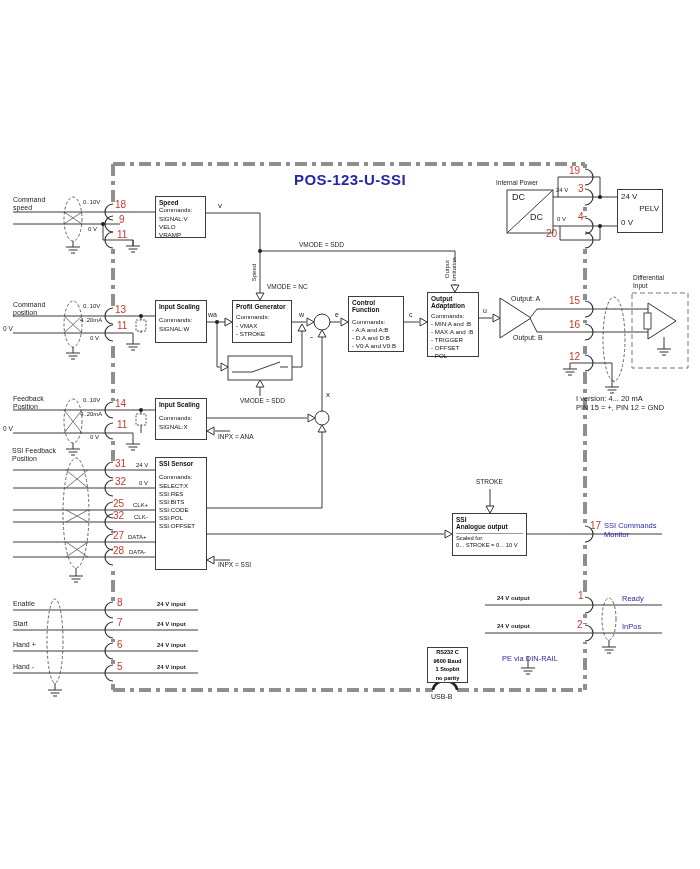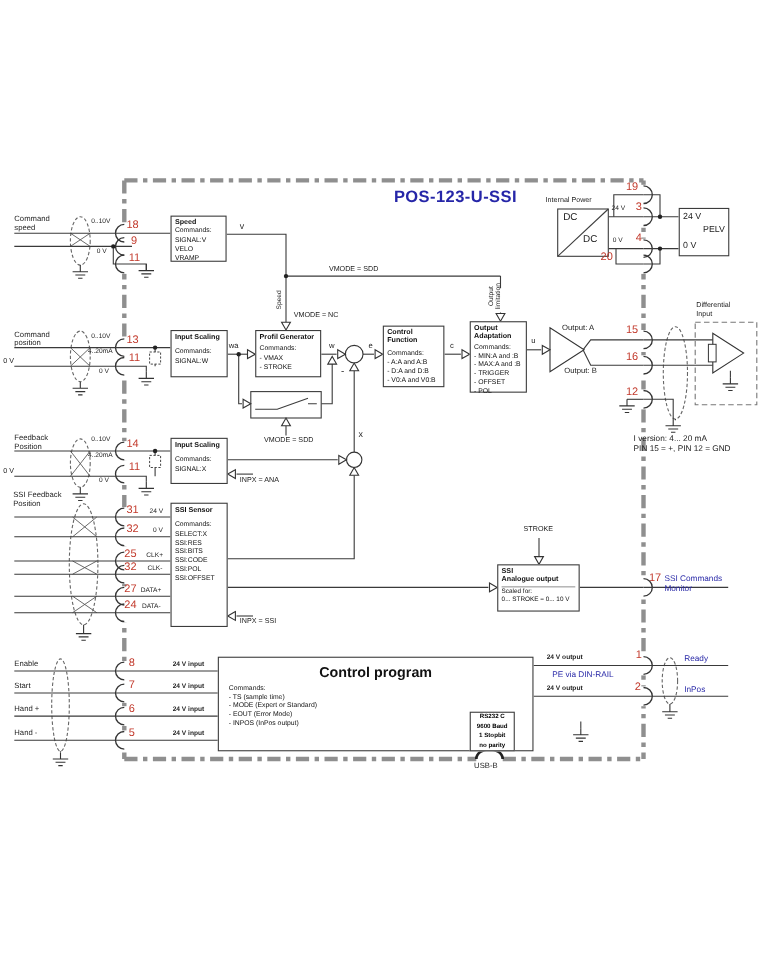--- a/index.html
+++ b/index.html
@@ -5,21 +5,21 @@
   html,body{margin:0;padding:0;background:#fff}
   #wrap{position:relative;width:700px;height:869px;background:#fff;
         font-family:"Liberation Sans",sans-serif;overflow:hidden}
   #wires{position:absolute;left:0;top:0}
   .L{position:absolute;white-space:pre-line;line-height:1.2;color:#1c1c1c;font-size:6.5px;
      font-family:"Liberation Sans",sans-serif}
   .f6{font-size:6px}.f7{font-size:7px}.f75{font-size:7.5px}.f8{font-size:8px}.f9{font-size:9px}
   .w6{font-weight:600}
   .pin{font-size:10px;color:#c2392b}
   .blue{color:#2a2aa8}
-  .ctr{text-align:right}
+  .ctr{text-align:center}
   .vert{transform:rotate(-90deg);text-align:center}
   .blk{position:absolute;border:1px solid #3c3c3c;background:#fff;box-sizing:border-box;
        padding:2px 3px;color:#111}
   .blk .t{font-weight:bold;font-size:6.5px;line-height:1.15;white-space:pre-line}
   .blk .c{font-size:6.2px;line-height:1.3;white-space:pre-line}
   #title{font-size:15px;font-weight:bold;letter-spacing:.4px;color:#2626a8}
   #cpTitle{font-weight:bold;font-size:13px;text-align:center;padding-top:3px}
   #rs232{position:absolute;border:1px solid #3c3c3c;background:#fff;box-sizing:border-box;
          font-size:5.6px;font-weight:bold;text-align:center;line-height:1.55;white-space:pre-line}
 </style>
@@ -330,28 +330,20 @@
 SSI:OFFSET</div>
 </div>
 
 <div class="blk" style="left:452px;top:513px;width:75px;height:43px">
   <div class="t">SSI
 Analogue output</div>
   <div class="c" style="margin-top:2px;border-top:1px solid #999;padding-top:1px;font-size:5.8px">Scaled for:
 0... STROKE = 0... 10 V</div>
 </div>
 
-<div class="blk" style="left:198px;top:597px;width:287px;height:86px">
-  <div id="cpTitle">Control program</div>
-  <div class="c" style="margin-top:4px;margin-left:6px">Commands:
-- TS (sample time)
-- MODE (Expert or Standard)
-- EOUT (Error Mode)
-- INPOS (InPos output)</div>
-</div>
 <div id="rs232" style="left:427px;top:647px;width:41px;height:36px">RS232 C
 9600 Baud
 1 Stopbit
 no parity</div>
 
 <div class="blk" style="left:617px;top:189px;width:46px;height:44px">
   <div class="L f8" style="left:3px;top:2px">24 V</div>
   <div class="L f8" style="right:3px;top:14px">PELV</div>
   <div class="L f8" style="left:3px;top:28px">0 V</div>
 </div>
@@ -426,36 +418,36 @@
 <div class="L f75" style="left:576px;top:394px">I version: 4... 20 mA
 PIN 15 = +, PIN 12 = GND</div>
 
 <div class="L f75 blue" style="left:604px;top:521px">SSI Commands
 Monitor</div>
 
 <div class="L f6 w6" style="left:497px;top:595px">24 V output</div>
 <div class="L f6 w6" style="left:497px;top:623px">24 V output</div>
 <div class="L f75 blue" style="left:622px;top:594px">Ready</div>
 <div class="L f75 blue" style="left:622px;top:622px">InPos</div>
-<div class="L f75 blue" style="left:502px;top:608px">PE via DIN-RAIL</div>
+<div class="L f75 blue" style="left:502px;top:654px">PE via DIN-RAIL</div>
 <div class="L f7" style="left:431px;top:693px">USB-B</div>
 
 <div class="L pin" style="left:115px;top:199px">18</div>
 <div class="L pin" style="left:119px;top:214px">9</div>
 <div class="L pin" style="left:117px;top:229px">11</div>
 <div class="L pin" style="left:115px;top:304px">13</div>
 <div class="L pin" style="left:117px;top:320px">11</div>
 <div class="L pin" style="left:115px;top:398px">14</div>
 <div class="L pin" style="left:117px;top:419px">11</div>
 <div class="L pin" style="left:115px;top:458px">31</div>
 <div class="L pin" style="left:115px;top:476px">32</div>
 <div class="L pin" style="left:113px;top:498px">25</div>
 <div class="L pin" style="left:113px;top:510px">32</div>
 <div class="L pin" style="left:113px;top:530px">27</div>
-<div class="L pin" style="left:113px;top:545px">24</div>
+<div class="L pin" style="left:113px;top:545px">28</div>
 <div class="L pin" style="left:117px;top:597px">8</div>
 <div class="L pin" style="left:117px;top:617px">7</div>
 <div class="L pin" style="left:117px;top:639px">6</div>
 <div class="L pin" style="left:117px;top:661px">5</div>
 
 <div class="L pin" style="left:569px;top:165px">19</div>
 <div class="L pin" style="left:578px;top:183px">3</div>
 <div class="L pin" style="left:578px;top:211px">4</div>
 <div class="L pin" style="left:546px;top:228px">20</div>
 <div class="L pin" style="left:569px;top:295px">15</div>

